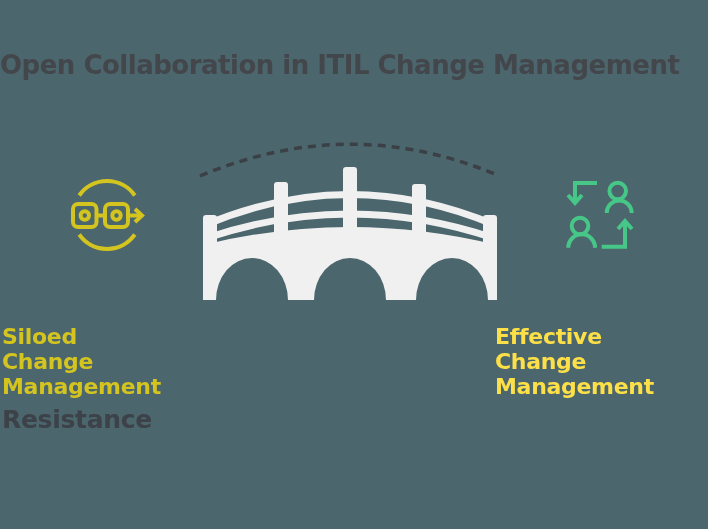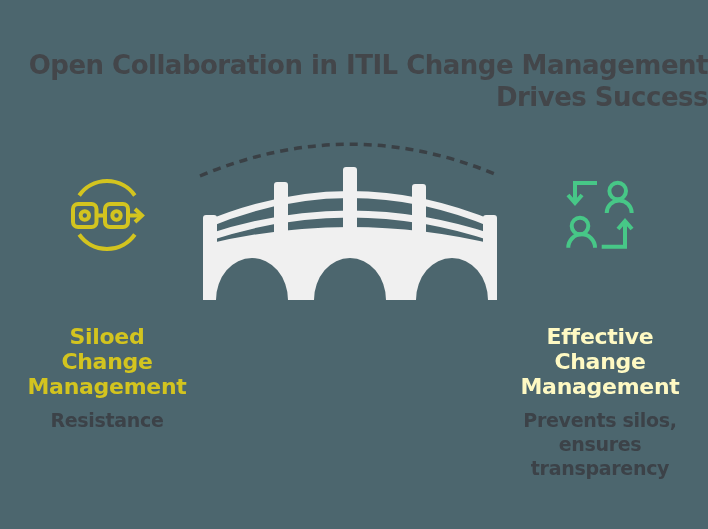--- a/index.html
+++ b/index.html
@@ -2,53 +2,52 @@
 <html><head>
 <meta charset="utf-8">
 <style>
   html,body{margin:0;padding:0;}
   body{background:#222;font-family:"DejaVu Sans", sans-serif;}
   .stage{
     position:relative;width:708px;height:529px;overflow:hidden;
     background:#4c666e;
   }
   .title{
-    position:absolute;top:49px;left:0;width:708px;text-align:right;
+    position:absolute;top:49px;left:0;width:708px;text-align:left;
     color:#43464a;font-weight:bold;font-size:26px;line-height:32px;
     letter-spacing:-0.5px;
   }
-  .col{position:absolute;width:210px;text-align:center;}
+  .col{position:absolute;width:210px;}
   .col-left{left:2px;}
   .col-right{left:495px;}
   .icon-wrap{position:absolute;}
   .icon-left{left:63px;top:178px;}
   .icon-right{left:560px;top:176px;}
   .heading{
     position:absolute;top:324px;width:210px;
     font-weight:bold;font-size:22px;line-height:25px;letter-spacing:-0.3px;
   }
   .heading-left{color:#d3c41f;}
-  .heading-right{color:#fef9c3;}
+  .heading-right{color:#fde047;}
   .desc{
     position:absolute;top:408px;width:210px;
-    color:#3c4248;font-weight:bold;font-size:19px;line-height:24px;
+    color:#3c4248;font-weight:bold;font-size:25px;line-height:24px;
     letter-spacing:-0.3px;
   }
   .arc-svg{position:absolute;left:190px;top:135px;}
   .bridge-svg{position:absolute;left:203px;top:163px;}
   svg{display:block;}
 </style>
 </head>
 <body>
 
 <div class="stage">
 
   <header class="title">
     <div>Open Collaboration in ITIL Change Management</div>
-    <div>Drives Success</div>
   </header>
 
   <svg class="arc-svg" width="320" height="70" viewBox="0 0 320 70" aria-hidden="true">
     <path d="M 10,41 Q 160,-22 307,40" fill="none" stroke="#3a4045" stroke-width="3.5" stroke-dasharray="8 6"></path>
   </svg>
 
   <svg class="bridge-svg" width="294" height="138" viewBox="0 0 294 138" aria-hidden="true">
     <g fill="#f0f0f0" stroke="none">
 
       <path d="M 0,137 L 0,82 Q 147,46 294,82 L 294,137
@@ -105,19 +104,14 @@
   </div>
   <div class="desc col-left col">
     <div>Resistance</div>
   </div>
 
   <div class="heading heading-right col-right col">
     <div>Effective</div>
     <div>Change</div>
     <div>Management</div>
   </div>
-  <div class="desc col-right col">
-    <div>Prevents silos,</div>
-    <div>ensures</div>
-    <div>transparency</div>
-  </div>
 
 </div>
 
 </body></html>

